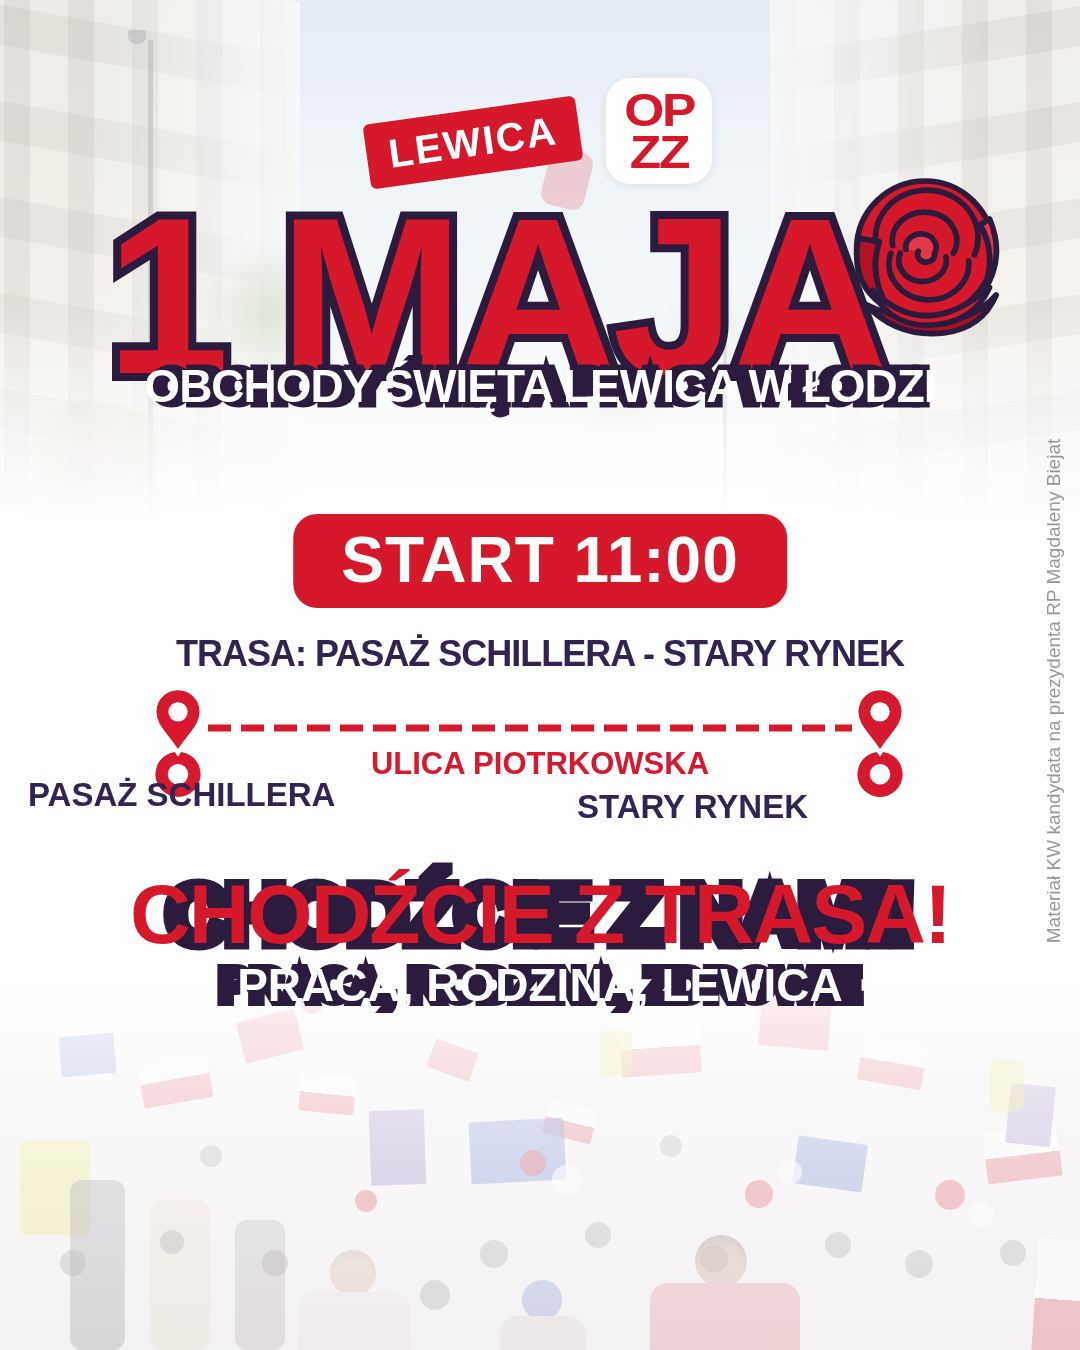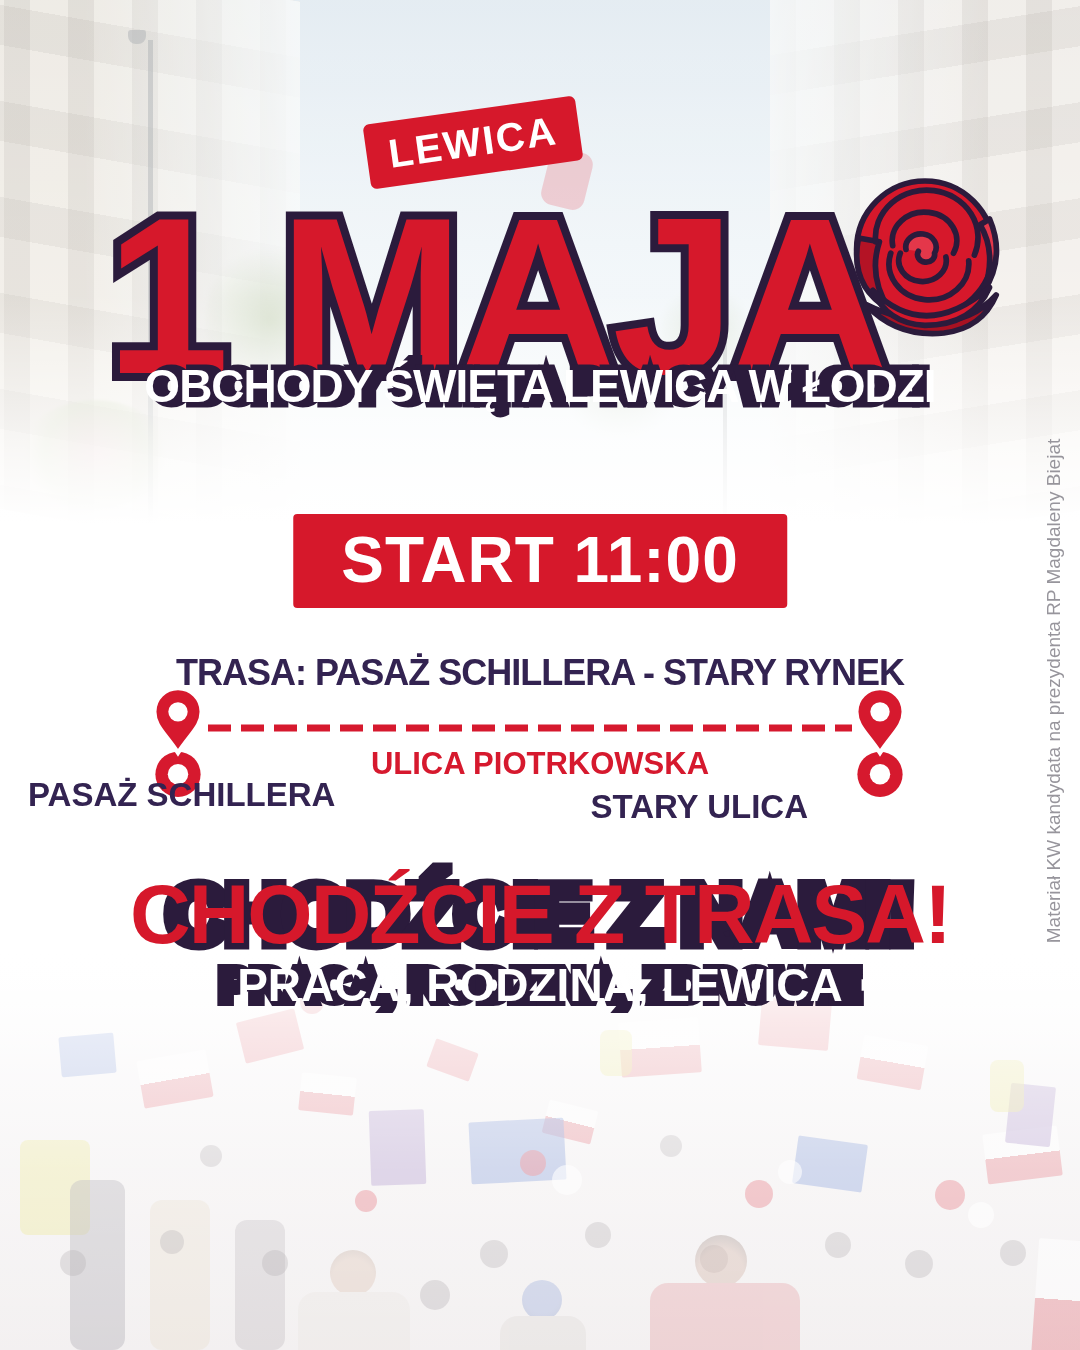--- a/index.html
+++ b/index.html
@@ -62,24 +62,24 @@
   .t-title{left:40px;top:185px;width:910px;text-align:center;font-size:222px;font-weight:700;
     letter-spacing:-6px;color:var(--red);z-index:2;}
   .t-title::before{-webkit-text-stroke-width:16px;}
   .rose{left:830px;top:162px;z-index:3;}
 
   .t-sub{left:0;top:363px;width:1080px;text-align:center;font-size:46px;font-weight:800;
     letter-spacing:-1px;color:#fff;}
   .t-sub::before{-webkit-text-stroke-width:11px;}
 
   .start-badge{left:50%;top:514px;transform:translateX(-50%);background:var(--red);color:#fff;
-    font-size:64px;font-weight:900;letter-spacing:1px;line-height:1;padding:14px 48px 16px;border-radius:4px;z-index:2;white-space:nowrap;}
+    font-size:64px;font-weight:900;letter-spacing:1px;line-height:1;padding:14px 48px 16px;border-radius:24px;z-index:2;white-space:nowrap;}
 
   .t-trasa{left:0;top:633px;width:1080px;text-align:center;font-size:36px;font-weight:800;
-    letter-spacing:-1px;color:var(--label_dark);z-index:2;margin-top:19px;}
+    letter-spacing:-1px;color:var(--label_dark);z-index:2;}
 
   .route{left:0;top:686px;width:884px;height:150px;z-index:2;color:var(--line_red);}
   .pin{position:absolute;width:66px;height:112px;}
   .pin.a{left:145px;top:0;}
   .pin.b{left:847px;top:0;}
   .route-line{position:absolute;left:206px;top:38px;width:648px;height:8px;}
   .t-street{position:absolute;left:0;top:60px;width:1080px;text-align:center;
     font-size:31px;font-weight:800;color:var(--line_red);}
   .t-point{position:absolute;font-size:33px;font-weight:800;color:var(--label_dark);white-space:nowrap;}
   .t-point.a{left:28px;top:90px;}
@@ -172,20 +172,24 @@
     </div>
     <div class="person" style="left:500px;top:330px;width:90px;height:70px;opacity:.5;">
       <div class="head" style="left:22px;top:0;width:40px;height:40px;background:radial-gradient(circle at 50% 40%,#6f86c8 55%,#5a6da6 100%);"></div>
       <div class="body" style="left:0;top:36px;width:86px;height:36px;background:#cfc8c4;"></div>
     </div>
 
     <div class="wash-bottom"></div>
   </div>
 
   <div class="layer lewica-badge">LEWICA</div>
+  <div class="layer opzz-logo">
+    <span class="opzz-line">OP</span>
+    <span class="opzz-line">ZZ</span>
+  </div>
 
   <div class="outlined t-title" data-text="1 MAJA">1 MAJA</div>
 
   <svg class="layer rose" width="190" height="190" viewBox="0 0 200 200">
     <g stroke="#2b1b3c" stroke-width="6" stroke-linejoin="round" stroke-linecap="round">
       <path d="M38,150 Q70,185 120,180 Q160,175 175,140 Q150,168 110,168 Q70,166 38,150 Z" fill="#a81122"></path>
       <circle cx="100" cy="92" r="72" fill="#d6182b"></circle>
       <path d="M30,80 Q20,130 62,155 Q40,120 52,84 Z" fill="#b41325"></path>
       <path d="M168,60 Q185,100 162,136 Q176,96 158,66 Z" fill="#e4374a"></path>
       <path d="M45,135 Q100,190 168,132 Q150,172 100,172 Q60,170 45,135 Z" fill="#d6182b"></path>
@@ -214,21 +218,21 @@
       <circle cx="30" cy="82" r="21" fill="currentColor"></circle>
       <circle cx="30" cy="82" r="9.5" fill="#fff"></circle>
       <path d="M30,2 a22,22 0 0 1 22,22 c0,13 -10,20 -22,38 c-12,-18 -22,-25 -22,-38 a22,22 0 0 1 22,-22 Z" fill="currentColor" stroke="#fff" stroke-width="4"></path>
       <circle cx="30" cy="24" r="9" fill="#fff"></circle>
     </svg>
     <svg class="route-line" viewBox="0 0 648 8" preserveAspectRatio="none">
       <line x1="2" y1="4" x2="646" y2="4" stroke="currentColor" stroke-width="7" stroke-dasharray="23 10"></line>
     </svg>
     <div class="t-street">ULICA PIOTRKOWSKA</div>
     <div class="t-point a">PASAŻ SCHILLERA</div>
-    <div class="t-point b">STARY ULICA</div>
+    <div class="t-point b">STARY RYNEK</div>
   </div>
 
   <div class="outlined t-cta" data-text="CHODŹCIE Z NAMI!">CHODŹCIE Z TRASA!</div>
   <div class="outlined t-val" data-text="PRACA, RODZINA, ZDROWIE">PRACA, RODZINA, LEWICA</div>
 
   <div class="layer disclaimer">Materiał KW kandydata na prezydenta RP Magdaleny Biejat</div>
 
 </div>
 
 </body></html>

